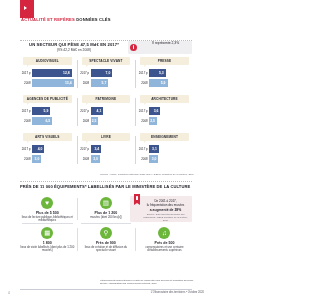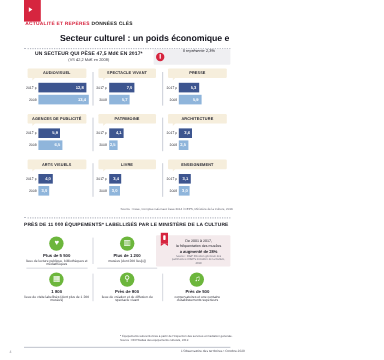--- a/index.html
+++ b/index.html
@@ -198,21 +198,20 @@
 
 <div class="page">
 
   <div class="red-tab">
     <span class="arrow"></span>
   </div>
   <div class="kicker">
     <span class="k-red">ACTUALITÉ ET REPÈRES</span>
     <span class="k-dark">DONNÉES CLÉS</span>
   </div>
-  <div class="main-title">Secteur culturel : un poids économique e</div>
 
   <div class="rule-top"></div>
   <div class="sec1-head">
     <div class="t1">UN SECTEUR QUI PÈSE 47,5 Md€ EN 2017*</div>
     <div class="t2">(VS 42,2 Md€ en 2008)</div>
   </div>
 
   <div class="callout">
     <span class="bulb"></span>
     <span class="ctext">

